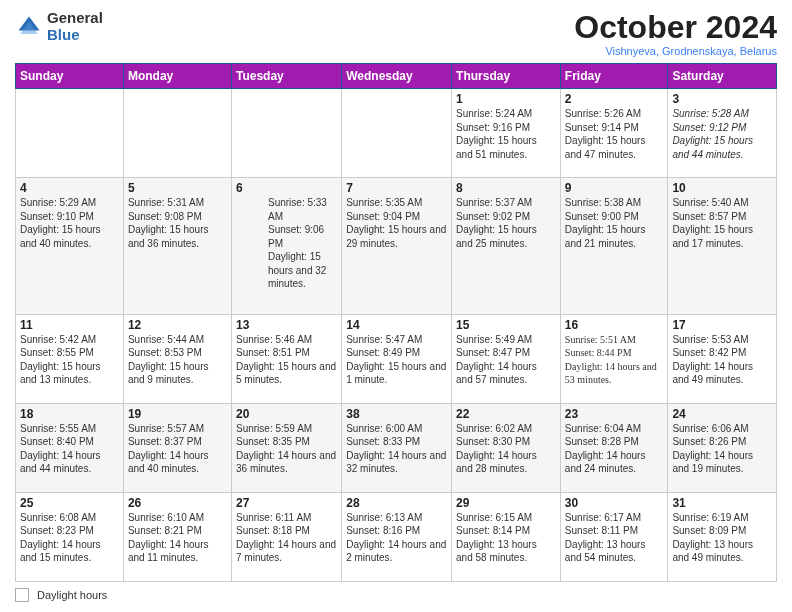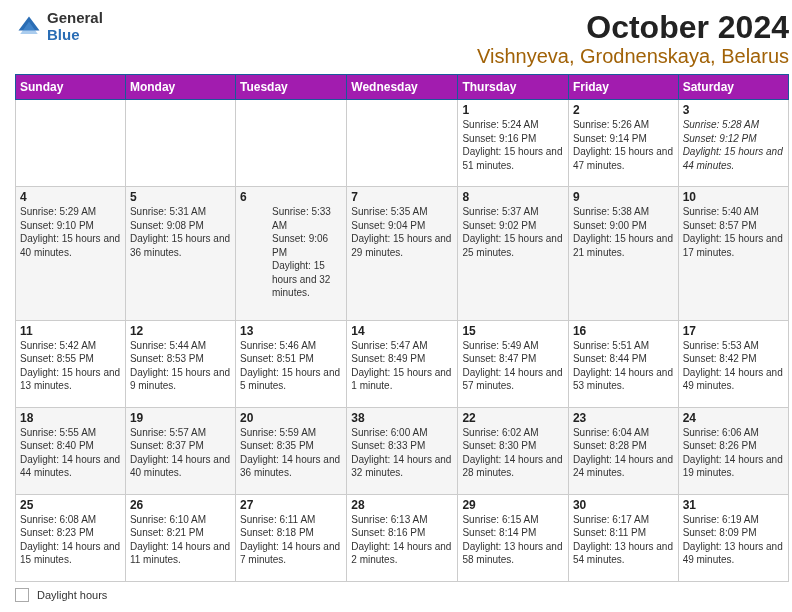--- a/index.html
+++ b/index.html
@@ -6,21 +6,21 @@
     body {
       font-family: Arial, sans-serif;
       background: #fff;
       width: 792px;
       height: 612px;
       overflow: hidden;
     }
     .page {
       width: 792px;
       height: 612px;
-      padding: 10px 3px 10px 15px;
+      padding: 10px 15px 10px 15px;
       display: flex;
       flex-direction: column;
     }
     .header-row {
       display: flex;
       justify-content: space-between;
       align-items: flex-start;
       margin-bottom: 6px;
     }
     .logo {
@@ -50,23 +50,23 @@
     .title-block {
       text-align: right;
     }
     .title-block h1 {
       font-size: 32px;
       font-weight: bold;
       color: #222;
       line-height: 1.1;
     }
     .title-block h2 {
-      font-size: 20px;
+      font-size: 11px;
       font-weight: normal;
-      color: #a16207;
+      color: #3b82f6;
     }
     .calendar {
       flex: 1;
       border-collapse: collapse;
       width: 100%;
       font-size: 10.5px;
     }
     .calendar thead tr th {
       background: #a21caf;
       color: #fff;
@@ -246,21 +246,21 @@
 Daylight: 15 hours and 1 minute.</div>
           </td>
           <td>
             <span class="day-num">15</span>
             <div class="day-info" style="white-space: pre-line;">Sunrise: 5:49 AM
 Sunset: 8:47 PM
 Daylight: 14 hours and 57 minutes.</div>
           </td>
           <td>
             <span class="day-num">16</span>
-            <div class="day-info" style="white-space: pre-line;">Sunrise: 5:51 AM
+            <div class="day-info" style="white-space: pre-line; font-family: Liberation Serif, serif;">Sunrise: 5:51 AM
 Sunset: 8:44 PM
 Daylight: 14 hours and 53 minutes.</div>
           </td>
           <td>
             <span class="day-num">17</span>
             <div class="day-info" style="white-space: pre-line;">Sunrise: 5:53 AM
 Sunset: 8:42 PM
 Daylight: 14 hours and 49 minutes.</div>
           </td>
         </tr>

